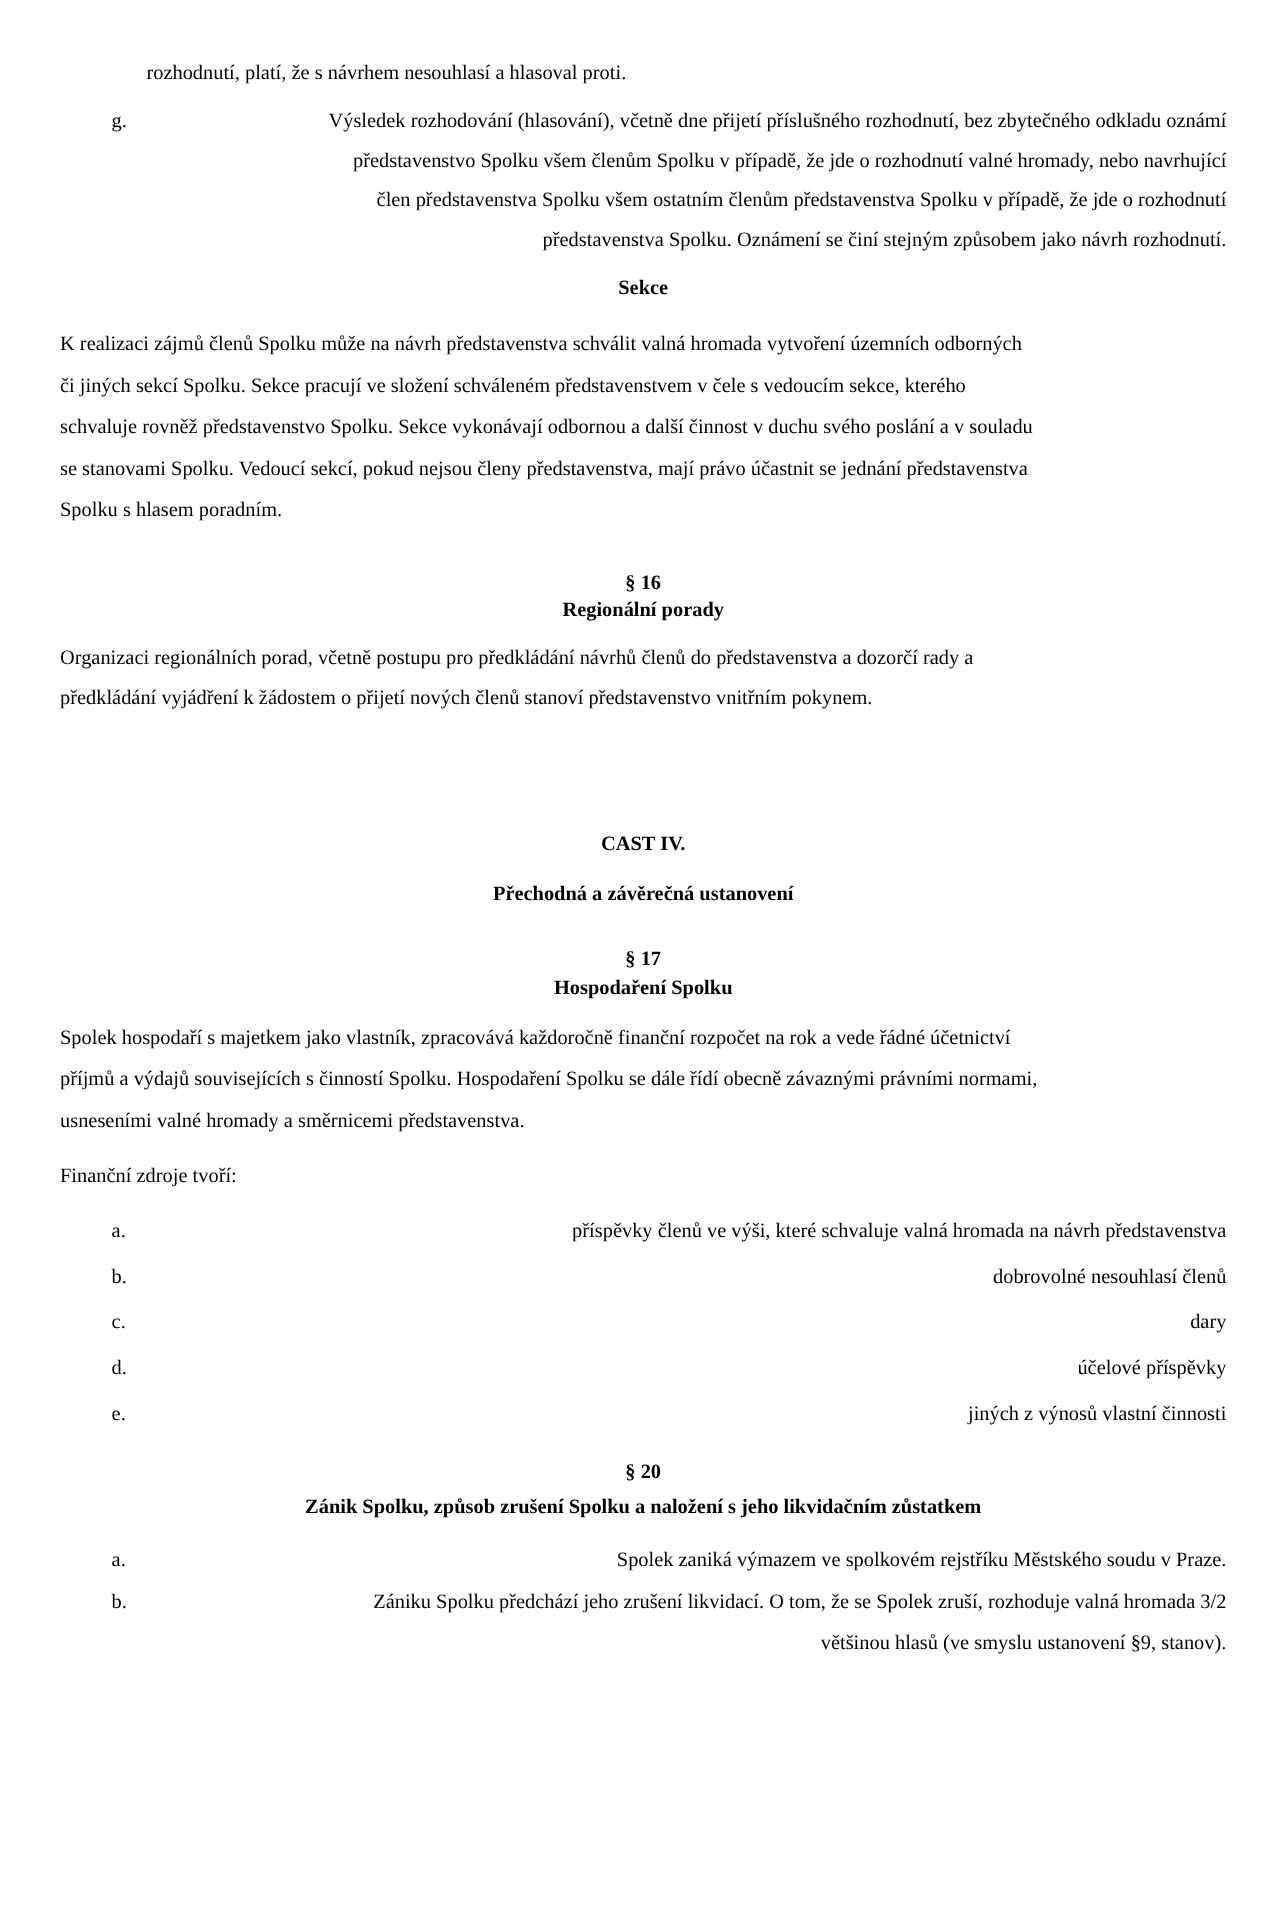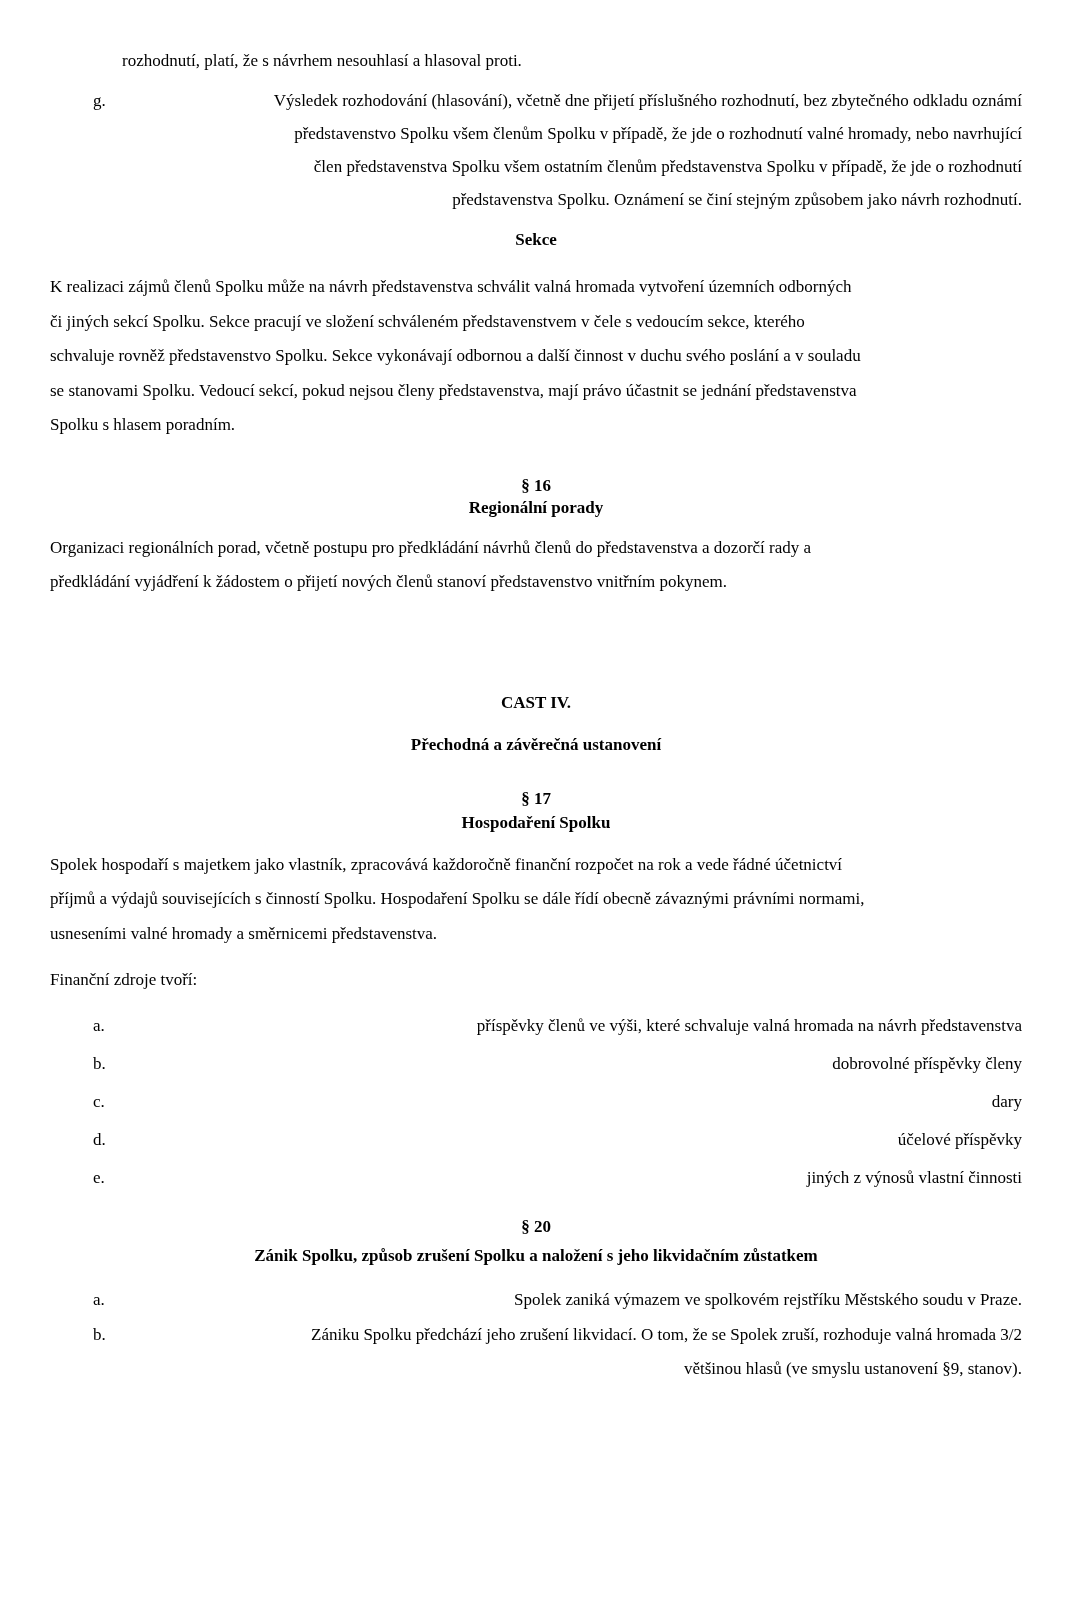--- a/index.html
+++ b/index.html
@@ -80,21 +80,21 @@
 
   <div class="fin-intro">Finanční zdroje tvoří:</div>
 
   <div class="sources">
     <div class="hang source-item">
       <span class="marker">a.</span>
       <div class="text">příspěvky členů ve výši, které schvaluje valná hromada na návrh představenstva</div>
     </div>
     <div class="hang source-item">
       <span class="marker">b.</span>
-      <div class="text">dobrovolné příspěvky členy</div>
+      <div class="text">dobrovolné nesouhlasí členů</div>
     </div>
     <div class="hang source-item">
       <span class="marker">c.</span>
       <div class="text">dary</div>
     </div>
     <div class="hang source-item">
       <span class="marker">d.</span>
       <div class="text">účelové příspěvky</div>
     </div>
     <div class="hang source-item">

